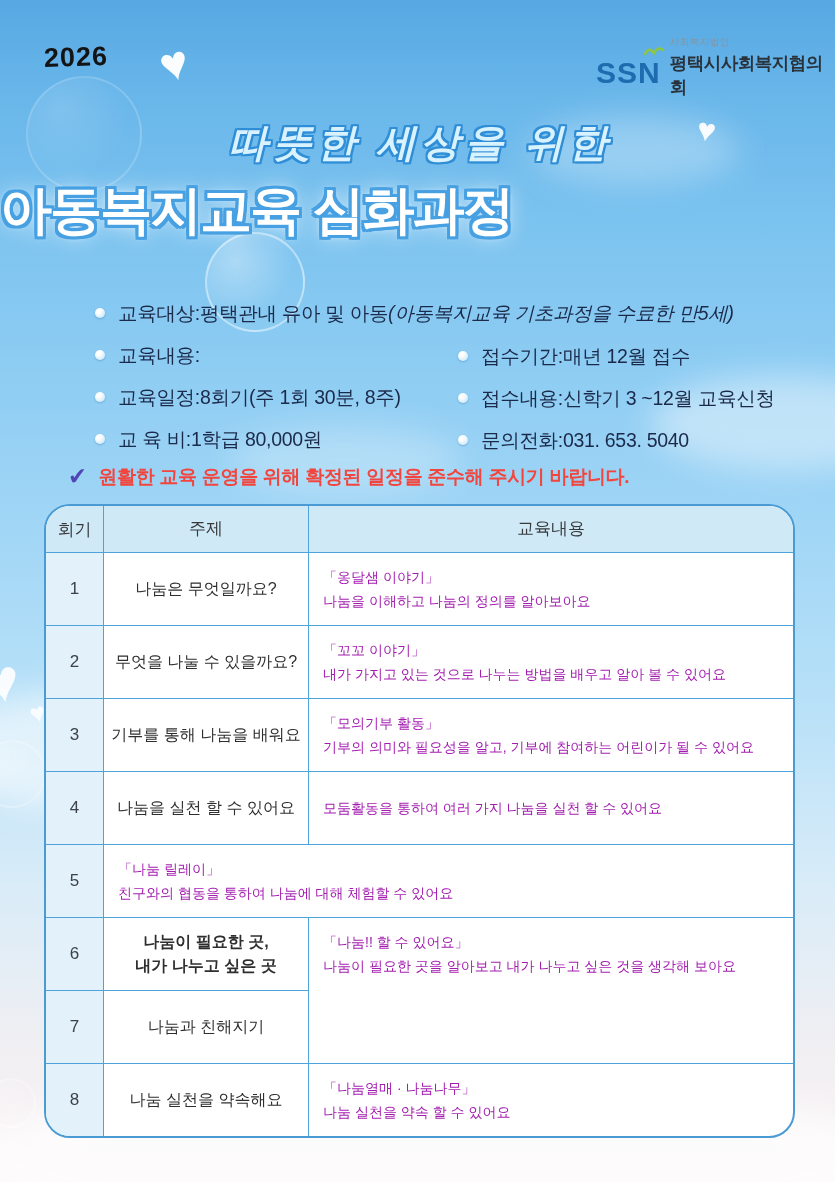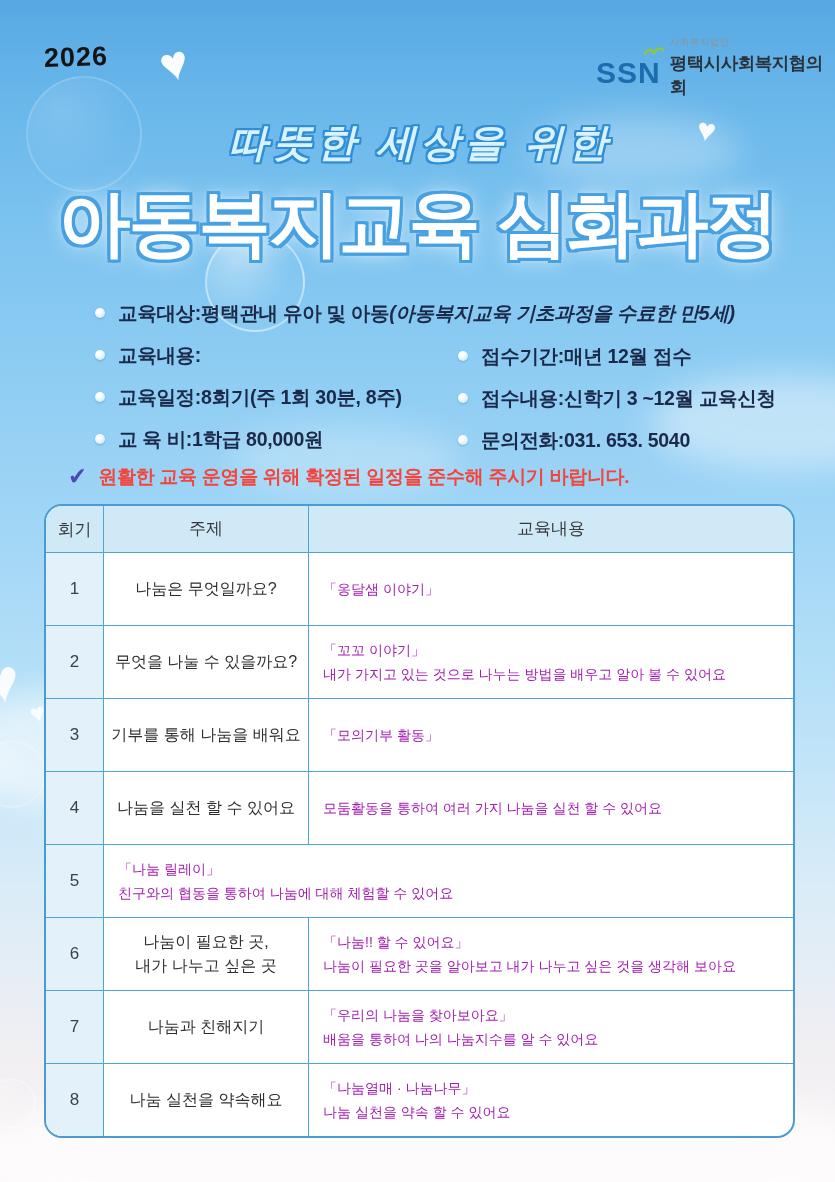--- a/index.html
+++ b/index.html
@@ -15,53 +15,53 @@
   .year{position:absolute;left:44px;top:42px;font-size:27px;font-weight:bold;color:#141414;transform:rotate(-2deg);letter-spacing:1px;}
   .logo{position:absolute;left:596px;top:36px;display:flex;align-items:center;gap:9px;}
   .ssn-wrap{position:relative;padding-top:10px;}
   .ssn{font-size:30px;font-weight:bold;color:#1d6cb0;letter-spacing:1px;}
   .bird{position:absolute;top:-2px;right:-4px;}
   .org-type{font-size:9.5px;color:#8a949c;letter-spacing:.5px;margin-bottom:2px;}
   .org-name{font-size:17.5px;font-weight:bold;color:#2a323c;letter-spacing:-.5px;font-family:Liberation Serif, serif;}
   .subtitle{position:absolute;left:3px;top:116px;width:100%;text-align:center;
     font-size:39px;font-weight:bold;font-style:italic;letter-spacing:5px;color:#d9f2ff;
     text-shadow:-2px -2px 0 #2f8ed6,2px -2px 0 #2f8ed6,-2px 2px 0 #2f8ed6,2px 2px 0 #2f8ed6,-2px 0 0 #2f8ed6,2px 0 0 #2f8ed6,0 -2px 0 #2f8ed6,0 2px 0 #2f8ed6;}
-  .title{position:absolute;left:0;top:176px;width:100%;text-align:center;
-    font-size:72px;font-weight:bold;letter-spacing:-2px;color:#ffffff;
+  .title{position:absolute;left:0;top:176px;width:100%;text-align:left;
+    font-size:52px;font-weight:bold;letter-spacing:-2px;color:#ffffff;
     text-shadow:-3px -3px 0 #47a0e2,3px -3px 0 #47a0e2,-3px 3px 0 #47a0e2,3px 3px 0 #47a0e2,-3px 0 0 #47a0e2,3px 0 0 #47a0e2,0 -3px 0 #47a0e2,0 3px 0 #47a0e2,0 0 22px rgba(255,255,255,.95),0 0 6px rgba(255,255,255,.9);}
   
   .info-col{position:absolute;white-space:nowrap;}
   .info-left{left:95px;top:300px;}
   .info-right{left:458px;top:343px;}
   .info-item{display:flex;align-items:center;height:26px;margin-bottom:16px;
-    font-size:19.5px;font-weight:bold;color:#1b2a4a;letter-spacing:-.3px;}
+    font-size:19.5px;font-weight:normal;color:#1b2a4a;letter-spacing:-.3px;}
   .bullet{width:10px;height:10px;border-radius:50%;flex:none;margin-right:13px;
     background:radial-gradient(circle at 35% 30%, #ffffff 20%, #bfe2f5);box-shadow:0 1px 2px rgba(40,110,170,.35);}
   .italic{font-style:italic;}
   .underline{text-decoration:underline;text-underline-offset:4px;}
   .notice{position:absolute;left:68px;top:463px;display:flex;align-items:center;gap:11px;white-space:nowrap;}
   .notice .check{font-size:23px;color:#5246b6;font-weight:bold;transform:rotate(-4deg);}
   .notice .msg{font-size:19px;font-weight:bold;color:#f2453d;letter-spacing:-.3px;}
   
   .tbl{position:absolute;left:44px;top:504px;width:747px;background:#ffffff;
-    border:2px solid #4a9bd3;border-radius:18px;overflow:hidden;z-index:3;}
+    border:2px solid #4a9bd3;border-radius:26px;overflow:hidden;z-index:3;}
   .tr{display:flex;}
   .tr + .tr > div{border-top:1.6px solid #4da3da;}
   .tr > div{box-sizing:border-box;}
   .c1{width:58px;flex:none;border-right:1.6px solid #4da3da;display:flex;align-items:center;justify-content:center;
     font-size:17px;color:#3c4248;background:#e3f1fa;}
   .c2{width:205px;flex:none;border-right:1.6px solid #4da3da;display:flex;align-items:center;justify-content:center;
     text-align:center;font-size:16px;color:#2e2e2e;line-height:1.5;}
   .c3{flex:1;display:flex;flex-direction:column;justify-content:center;padding:6px 8px 6px 14px;
     font-size:14px;color:#a21caf;line-height:1.75;}
   .th{height:46px;}
   .th > div{background:#cfe9f6;font-size:17px;color:#37393b;}
   .th .c2,.th .c3{display:flex;align-items:center;justify-content:center;text-align:center;padding:0;}
   .row{height:73px;}
-  .pre{white-space:pre-line;}
+  .pre{white-space:pre-line;font-weight:bold;}
 </style>
 </head>
 <body>
 
 <div class="page">
 
   <div class="cloud" style="left:-70px;top:690px;width:330px;height:120px;opacity:.55;"></div>
   <div class="cloud" style="left:650px;top:375px;width:270px;height:95px;opacity:.42;"></div>
   <div class="cloud" style="left:530px;top:115px;width:210px;height:70px;opacity:.28;"></div>
   <div class="cloud" style="left:230px;top:425px;width:230px;height:70px;opacity:.25;"></div>
@@ -152,37 +152,39 @@
       <div class="c1">회기</div>
       <div class="c2">주제</div>
       <div class="c3">교육내용</div>
     </div>
 
     <div class="tr row">
       <div class="c1">1</div>
       <div class="c2">나눔은 무엇일까요?</div>
       <div class="c3">
         <div>「옹달샘 이야기」</div>
+        <div>나눔을 이해하고 나눔의 정의를 알아보아요</div>
       </div>
     </div>
 
     <div class="tr row">
       <div class="c1">2</div>
       <div class="c2">무엇을 나눌 수 있을까요?</div>
       <div class="c3">
         <div>「꼬꼬 이야기」</div>
         <div>내가 가지고 있는 것으로 나누는 방법을 배우고 알아 볼 수 있어요</div>
       </div>
     </div>
 
     <div class="tr row">
       <div class="c1">3</div>
       <div class="c2">기부를 통해 나눔을 배워요</div>
       <div class="c3">
         <div>「모의기부 활동」</div>
+        <div>기부의 의미와 필요성을 알고, 기부에 참여하는 어린이가 될 수 있어요</div>
       </div>
     </div>
 
     <div class="tr row">
       <div class="c1">4</div>
       <div class="c2">나눔을 실천 할 수 있어요</div>
       <div class="c3">
         <div>모둠활동을 통하여 여러 가지 나눔을 실천 할 수 있어요</div>
       </div>
     </div>
@@ -201,24 +203,20 @@
 내가 나누고 싶은 곳</div>
       <div class="c3">
         <div>「나눔!! 할 수 있어요」</div>
         <div>나눔이 필요한 곳을 알아보고 내가 나누고 싶은 것을 생각해 보아요</div>
       </div>
     </div>
 
     <div class="tr row">
       <div class="c1">7</div>
       <div class="c2">나눔과 친해지기</div>
-      <div class="c3">
-        <div>「우리의 나눔을 찾아보아요」</div>
-        <div>배움을 통하여 나의 나눔지수를 알 수 있어요</div>
-      </div>
     </div>
 
     <div class="tr row">
       <div class="c1">8</div>
       <div class="c2">나눔 실천을 약속해요</div>
       <div class="c3">
         <div>「나눔열매 · 나눔나무」</div>
         <div>나눔 실천을 약속 할 수 있어요</div>
       </div>
     </div>

